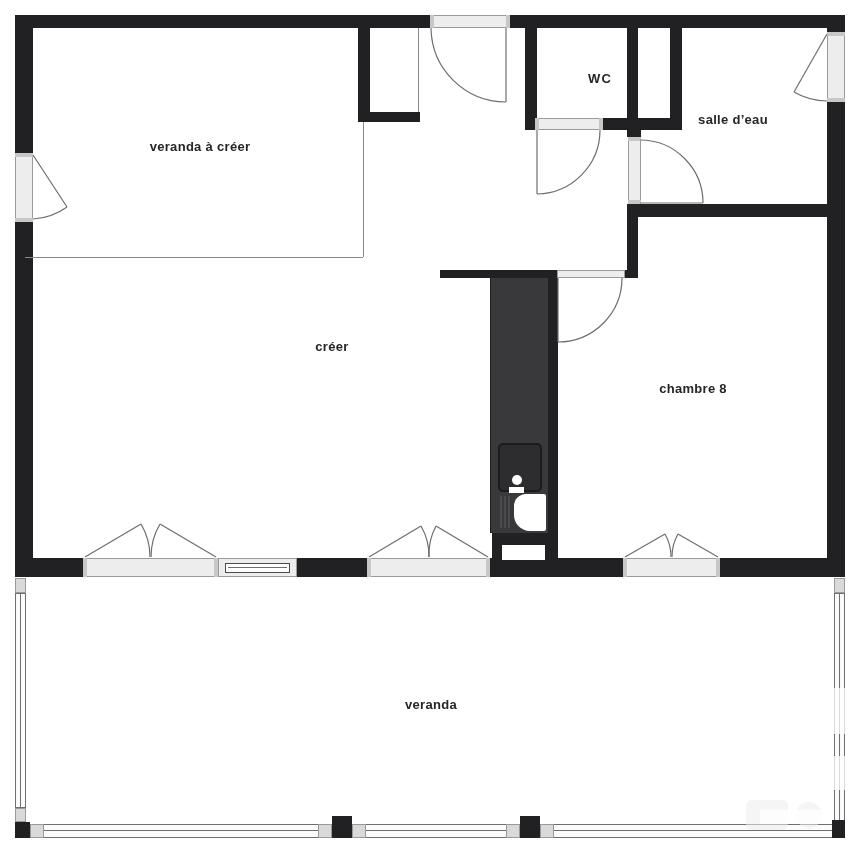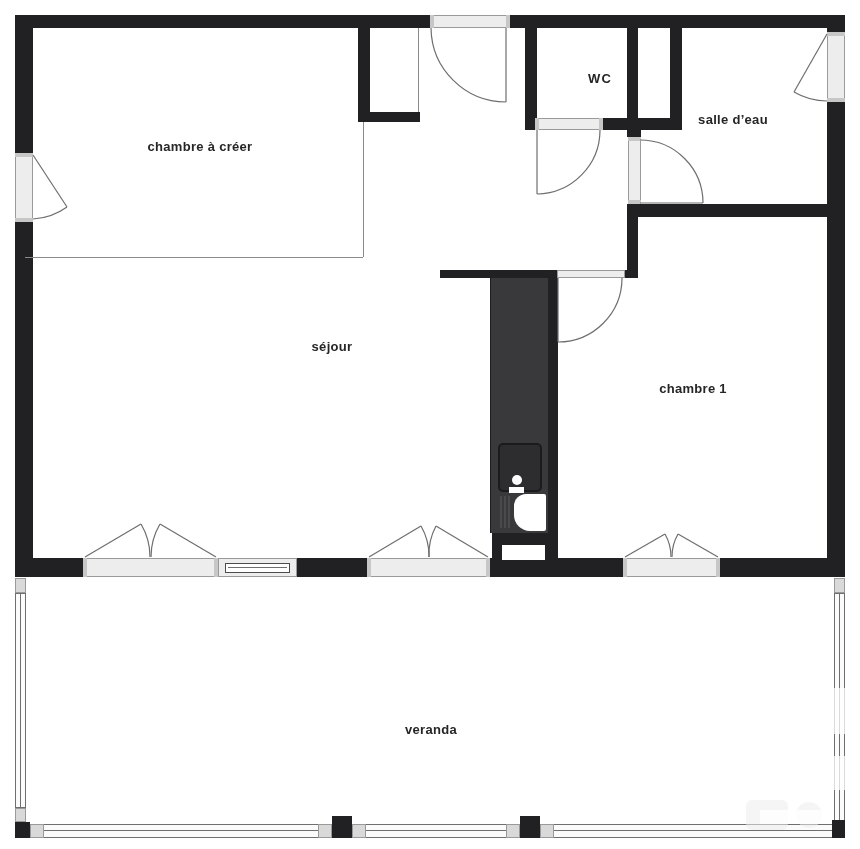--- a/index.html
+++ b/index.html
@@ -172,20 +172,20 @@
       <path d="M488,557 L436,526"></path>
       <path d="M436,526 A60,60 0 0 0 429,557"></path>
 
       <path d="M625,557 L665,534"></path>
       <path d="M665,534 A46,46 0 0 1 671,557"></path>
       <path d="M718,557 L678,534"></path>
       <path d="M678,534 A46,46 0 0 0 672,557"></path>
     </g>
   </svg>
 
-  <div class="lbl" style="left:200px;top:146px">chambre à créer</div>
+  <div class="lbl" style="left:200px;top:146px">veranda à créer</div>
   <div class="lbl lbl-wc" style="left:600px;top:78px">WC</div>
   <div class="lbl" style="left:733px;top:119px">salle d’eau</div>
-  <div class="lbl" style="left:332px;top:346px">séjour</div>
-  <div class="lbl" style="left:693px;top:388px">chambre 1</div>
-  <div class="lbl" style="left:431px;top:729px">veranda</div>
+  <div class="lbl" style="left:332px;top:346px">créer</div>
+  <div class="lbl" style="left:693px;top:388px">chambre 8</div>
+  <div class="lbl" style="left:431px;top:704px">veranda</div>
 
 </div>
 
 </body></html>

